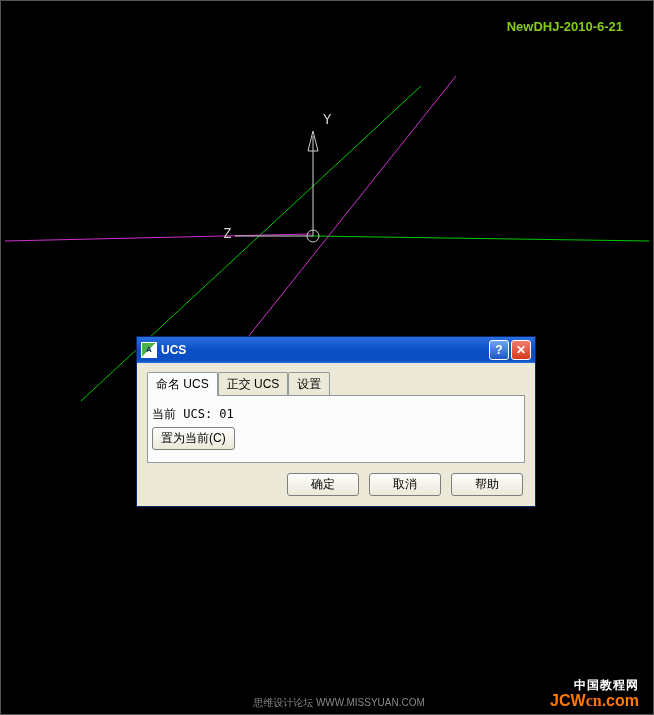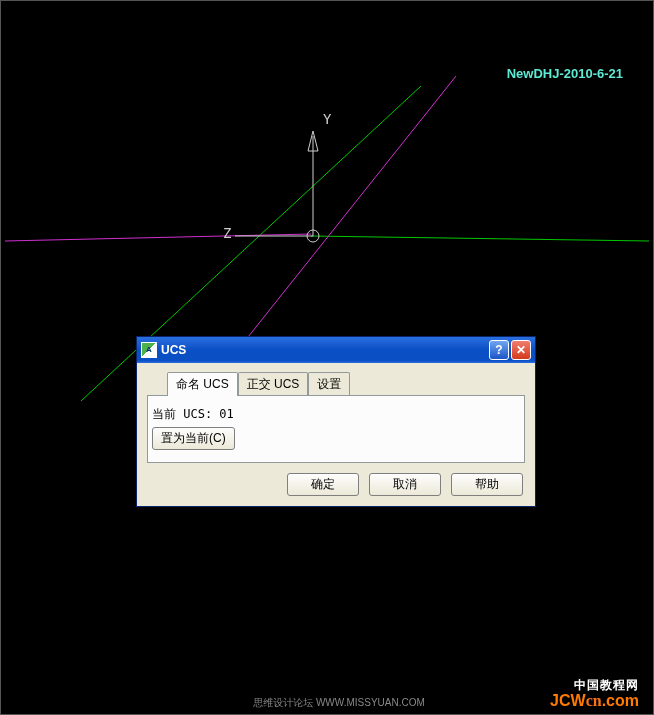--- a/index.html
+++ b/index.html
@@ -8,24 +8,23 @@
     background: #000;
     font-family: Tahoma, "Microsoft YaHei", sans-serif;
     font-size: 12px;
     position: relative;
     overflow: hidden;
     border: 1px solid #555;
   }
   .watermark-top {
     position: absolute;
     top: 18px; right: 30px;
-    color: #5eead4;
+    color: #84cc16;
     font-weight: bold;
     font-size: 13px;
-    margin-top: 47px;
   }
   .canvas {
     position: absolute;
     top: 0; left: 0;
     width: 654px; height: 715px;
     pointer-events: none;
   }
   .axis-label {
     position: absolute;
     color: #cfcfcf;
@@ -77,21 +76,20 @@
   .winbtn.help { background: linear-gradient(#6fa6f0,#1b55c8); }
   .winbtn.close { background: linear-gradient(#f07d6f,#d43a1b); }
   .dlg-body {
     background: #ece9d8;
     padding: 8px 10px 10px 10px;
   }
   .tab-row {
     display: flex;
     position: relative;
     margin-bottom: 0;
-    margin-left: 20px;
   }
   .tab {
     background: #ece9d8;
     border: 1px solid #919b9c;
     border-bottom: none;
     padding: 3px 8px 3px 8px;
     margin-right: 0px;
     position: relative;
     top: 1px;
     cursor: pointer;

